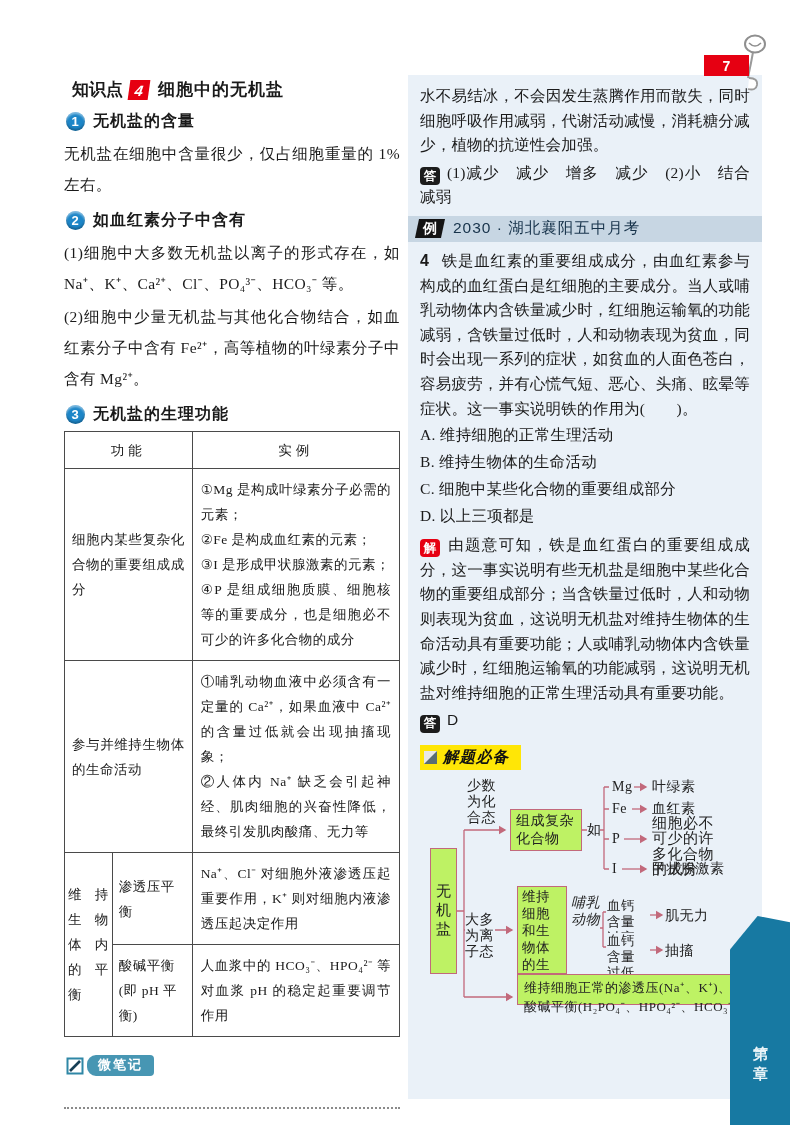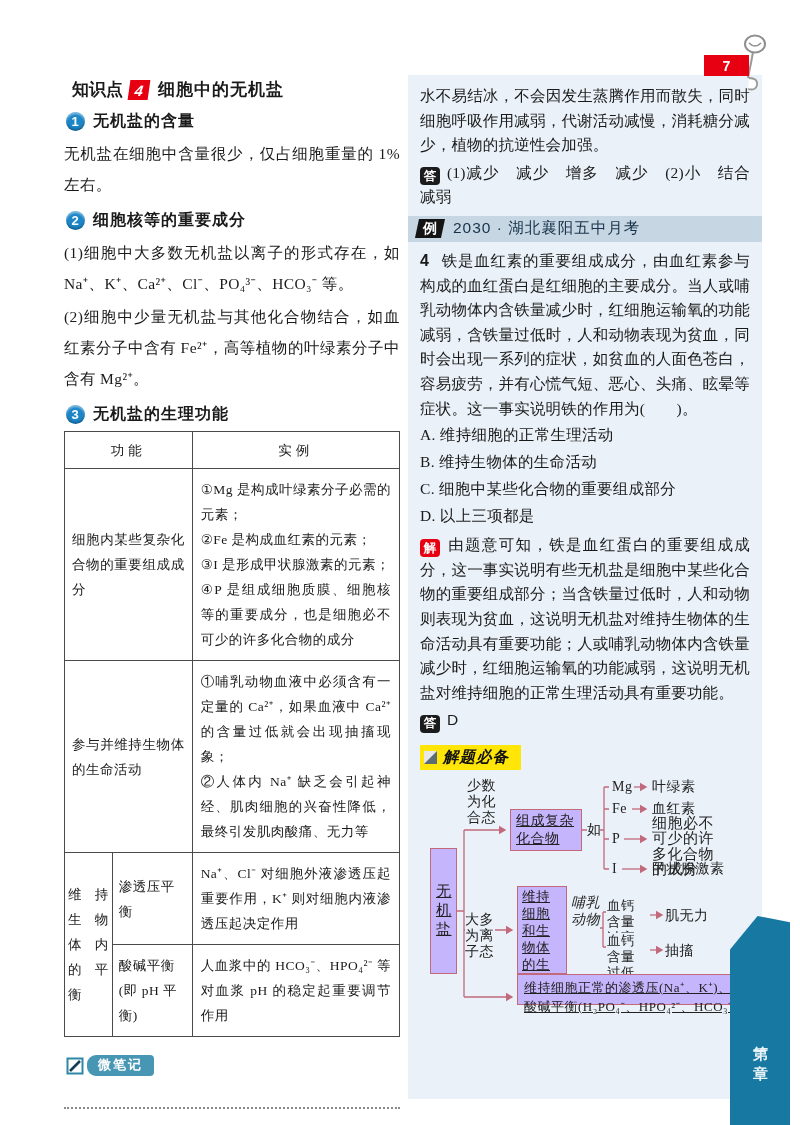--- a/index.html
+++ b/index.html
@@ -75,21 +75,21 @@
 
   
   .toolkit{display:inline-flex;align-items:center;background:#ffe606;padding:2px 12px 2px 4px;
            margin:8px 0 2px 0;justify-content:flex-end;}
   .toolkit-icon{width:13px;height:13px;background:linear-gradient(135deg,#e8e8e8 49%,#5a6d74 51%);
                 margin-right:6px;}
   .toolkit-label{font-family:"Liberation Sans",sans-serif;font-weight:bold;font-style:italic;
                  font-size:15.5px;letter-spacing:1px;color:#111;}
   .diagram{position:relative;width:348px;height:252px;margin-top:4px;font-size:14px;}
   .diagram .dnode{position:absolute;line-height:17px;letter-spacing:.5px;color:#222;}
-  .dbox{border:1px solid #c2697b;background:#c4b5fd;box-sizing:border-box;text-decoration:underline;}
+  .dbox{border:1px solid #c2697b;background:#bef264;box-sizing:border-box;}
   .dlabel{background:#eaf1f8;word-break:break-all;}
   .diagram-lines{position:absolute;left:0;top:0;z-index:0;}
   .dz{z-index:1;}
 </style>
 </head>
 <body>
 
 <div class="page">
 
   <svg class="key-icon" width="54" height="66" viewBox="0 0 54 66">
@@ -115,21 +115,21 @@
     </div>
 
     <div class="sec-title">
       <span class="circ-num">1</span>
       <span>无机盐的含量</span>
     </div>
     <p class="body-p">无机盐在细胞中含量很少，仅占细胞重量的 1% 左右。</p>
 
     <div class="sec-title">
       <span class="circ-num">2</span>
-      <span>细胞核等的重要成分</span>
+      <span>如血红素分子中含有</span>
     </div>
     <p class="body-p">(1)细胞中大多数无机盐以离子的形式存在，如 Na⁺、K⁺、Ca²⁺、Cl⁻、PO₄³⁻、HCO₃⁻ 等。</p>
     <p class="body-p">(2)细胞中少量无机盐与其他化合物结合，如血红素分子中含有 Fe²⁺，高等植物的叶绿素分子中含有 Mg²⁺。</p>
 
     <div class="sec-title">
       <span class="circ-num">3</span>
       <span>无机盐的生理功能</span>
     </div>
 
     <table class="salt-table">

